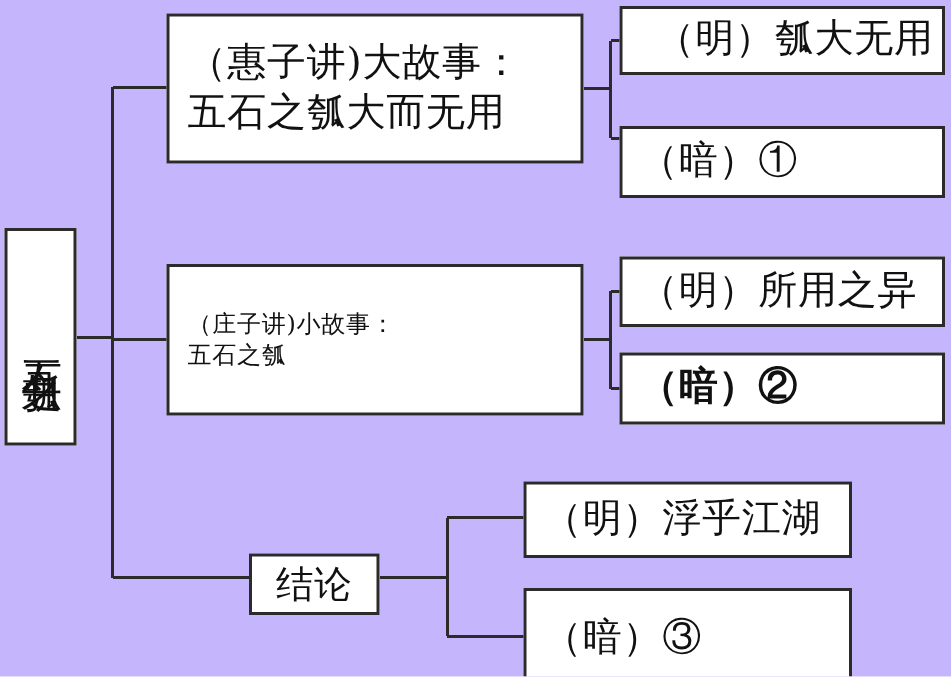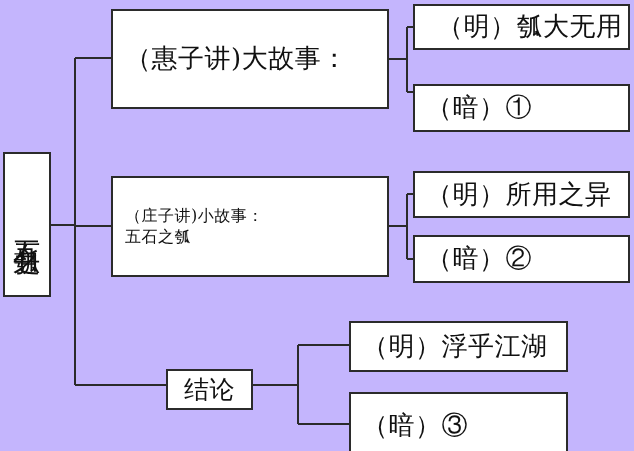--- a/index.html
+++ b/index.html
@@ -90,21 +90,21 @@
   }
 
   
   .leaf {
     padding: 2px 6px 2px 11px;
     font-size: 26px;
   }
   #leaf-1a { left: 413px; top: 4px;   width: 217px; height: 46px; padding-left: 22px; }
   #leaf-1b { left: 413px; top: 68px;  width: 217px; height: 48px; margin-top: 16px; }
   #leaf-2a { left: 413px; top: 171px; width: 217px; height: 47px; }
-  #leaf-2b { left: 413px; top: 235px; width: 217px; height: 48px; }
+  #leaf-2b { left: 413px; top: 235px; width: 217px; height: 48px; font-weight: bold; }
   #leaf-3a { left: 349px; top: 321px; width: 219px; height: 51px; }
   #leaf-3b { left: 349px; top: 392px; width: 219px; height: 67px; }
 </style>
 </head>
 <body>
 
 <div id="canvas">
 
   <svg class="connectors" viewBox="0 0 634 451" xmlns="http://www.w3.org/2000/svg">
     <g stroke="#2b2b2b" stroke-width="2" fill="none" shape-rendering="crispEdges">
@@ -135,20 +135,21 @@
       <path d="M298 424 H349"></path>
     </g>
   </svg>
 
   <div class="node" id="node-root">
     <span class="vtext">五石之瓠</span>
   </div>
 
   <div class="node" id="node-big">
     <span class="line">（惠子讲)大故事：</span>
+    <span class="line">五石之瓠大而无用</span>
   </div>
 
   <div class="node leaf" id="leaf-1a">
     <span class="line">（明）瓠大无用</span>
   </div>
 
   <div class="node leaf" id="leaf-1b">
     <span class="line">（暗）①</span>
   </div>
 

